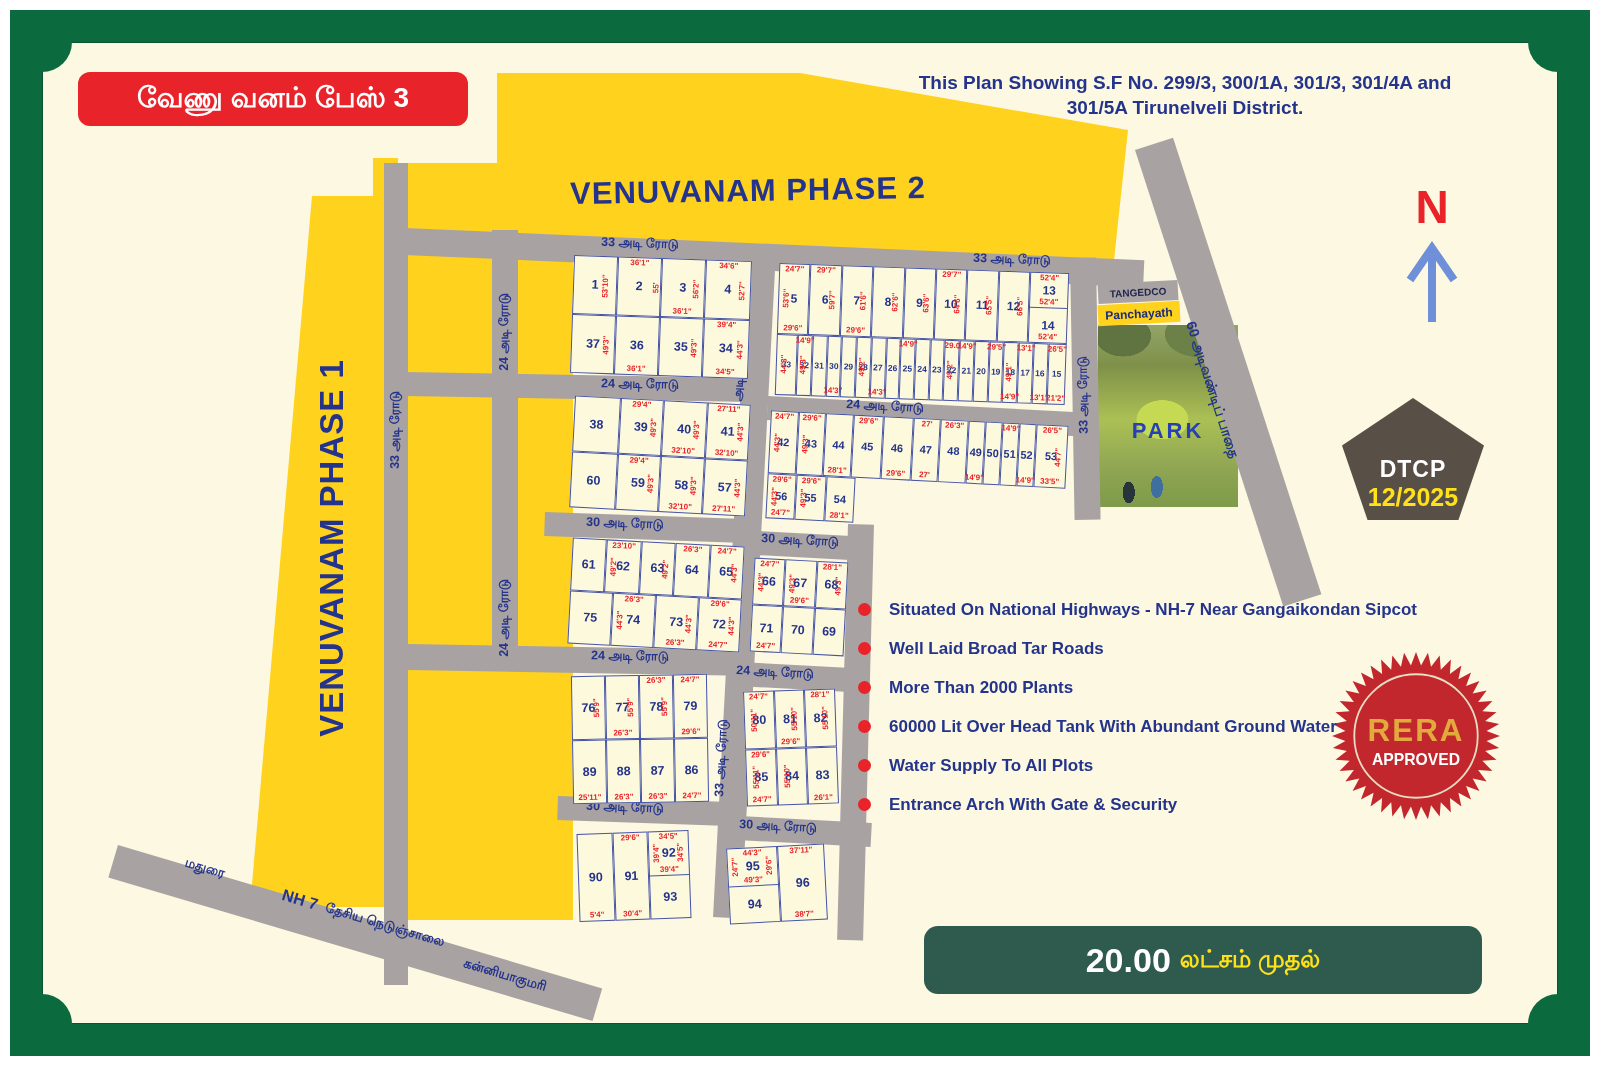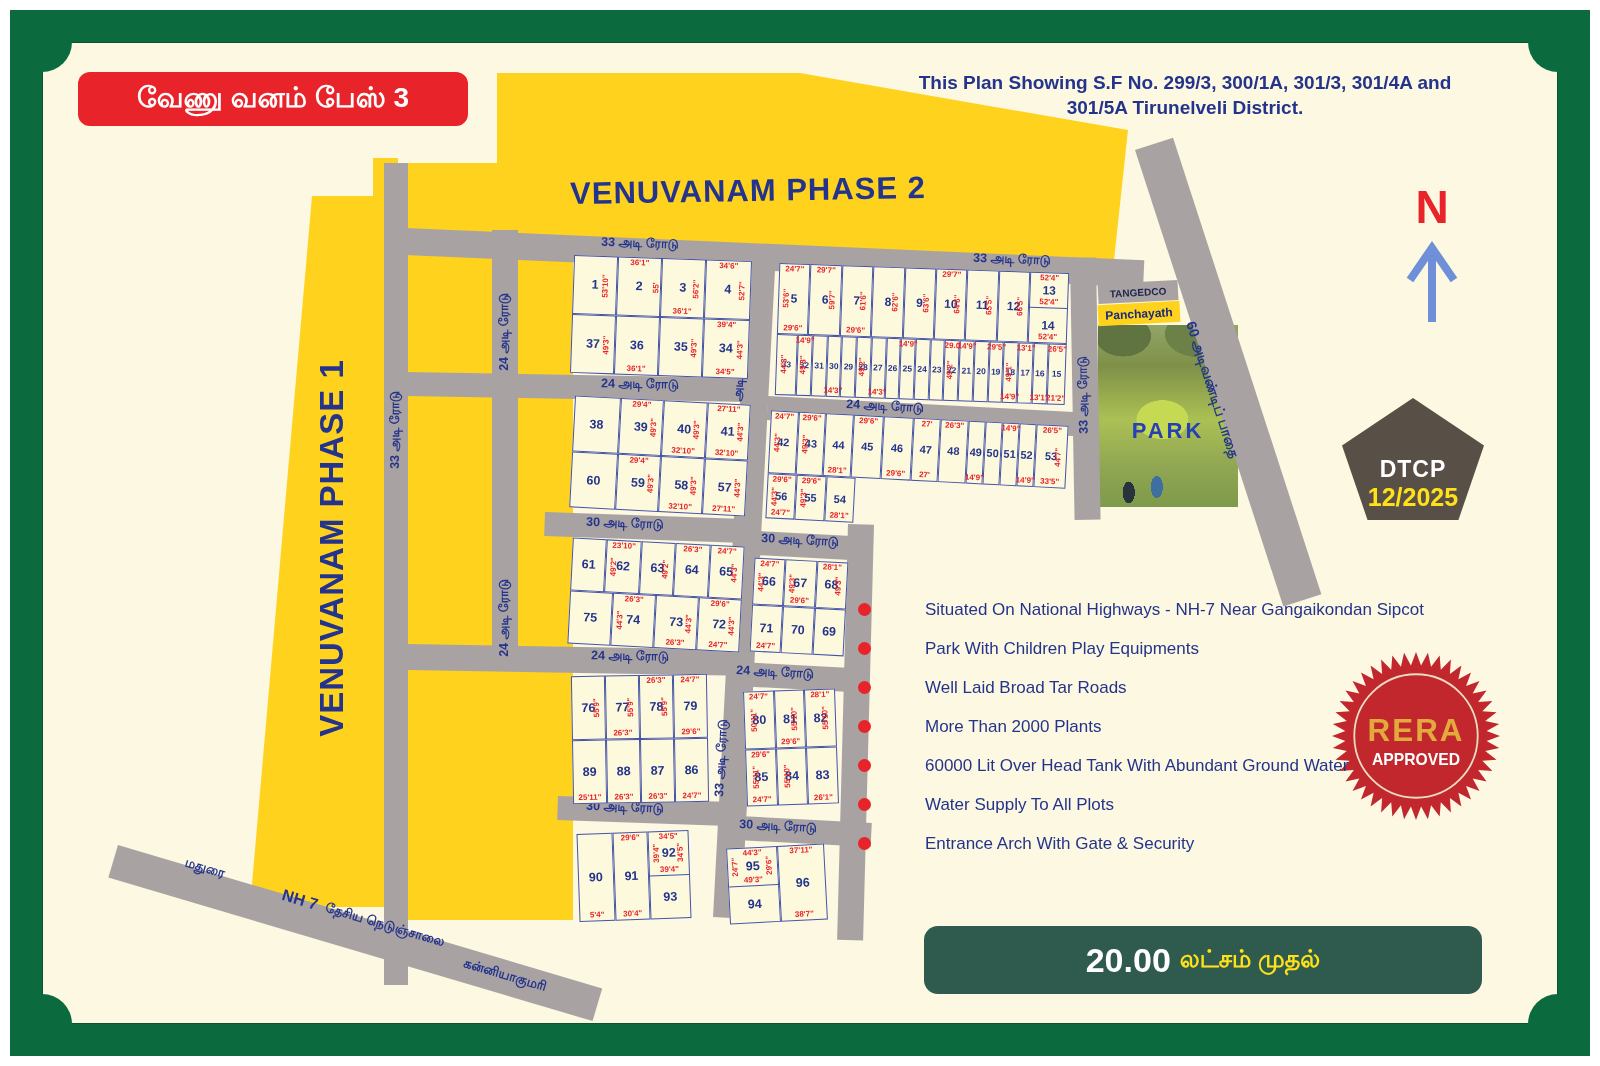--- a/index.html
+++ b/index.html
@@ -43,21 +43,21 @@
   #north-arrow{position:absolute;left:1400px;top:236px;}
   #dtcp{position:absolute;left:1342px;top:398px;width:142px;height:114px;background:#584f47;
         clip-path:polygon(50% 0%,100% 39%,82% 100%,18% 100%,0% 39%);
         display:flex;flex-direction:column;align-items:center;justify-content:flex-end;padding-bottom:8px;}
   #dtcp .l1{color:#ffffff;font-weight:bold;font-size:23px;letter-spacing:1px;}
   #dtcp .l2{color:#ffe11a;font-weight:bold;font-size:25px;}
   #rera{position:absolute;left:1330px;top:650px;}
   #features{position:absolute;left:858px;top:600px;width:560px;list-style:none;margin:0;padding:0;}
   #features li{display:flex;align-items:flex-start;gap:18px;height:39px;}
   #features .dot{width:13px;height:13px;border-radius:50%;background:#e8232a;margin-top:3px;flex:0 0 auto;}
-  #features .ftxt{color:#24348c;font-weight:normal;font-size:17px;line-height:20px;white-space:nowrap;margin-left:36px;}
+  #features .ftxt{color:#24348c;font-weight:bold;font-size:17px;line-height:20px;white-space:nowrap;}
   #price-banner{position:absolute;left:924px;top:926px;width:558px;height:68px;background:#2f5a4e;
                 border-radius:14px;display:flex;align-items:center;justify-content:center;gap:9px;}
   #price-banner .py{color:#ffe11a;font-weight:bold;font-size:24px;white-space:nowrap;}
   #price-banner .pw{color:#ffffff;font-weight:bold;font-size:34px;white-space:nowrap;}
   #park-photo{position:absolute;left:1098px;top:325px;width:140px;height:182px;
      background:
        radial-gradient(10px 18px at 22% 92%, #27343c 60%, transparent 61%),
        radial-gradient(10px 18px at 42% 89%, #3f6f9e 60%, transparent 61%),
        radial-gradient(46px 34px at 18% 6%, #5f7440 60%, transparent 61%),
        radial-gradient(56px 38px at 72% 5%, #6b8148 60%, transparent 61%),
@@ -647,24 +647,20 @@
     <text x="85" y="114" text-anchor="middle" font-size="15.5" font-weight="bold" fill="#ffffff">APPROVED</text>
   </svg>
 
   <ul id="features">
       <li>
         <span class="dot"></span>
         <span class="ftxt">Situated On National Highways - NH-7 Near Gangaikondan Sipcot</span>
       </li>
       <li>
         <span class="dot"></span>
-        <span class="ftxt">Park With Children Play Equipments</span>
-      </li>
-      <li>
-        <span class="dot"></span>
         <span class="ftxt">Well Laid Broad Tar Roads</span>
       </li>
       <li>
         <span class="dot"></span>
         <span class="ftxt">More Than 2000 Plants</span>
       </li>
       <li>
         <span class="dot"></span>
         <span class="ftxt">60000 Lit Over Head Tank With Abundant Ground Water</span>
       </li>

